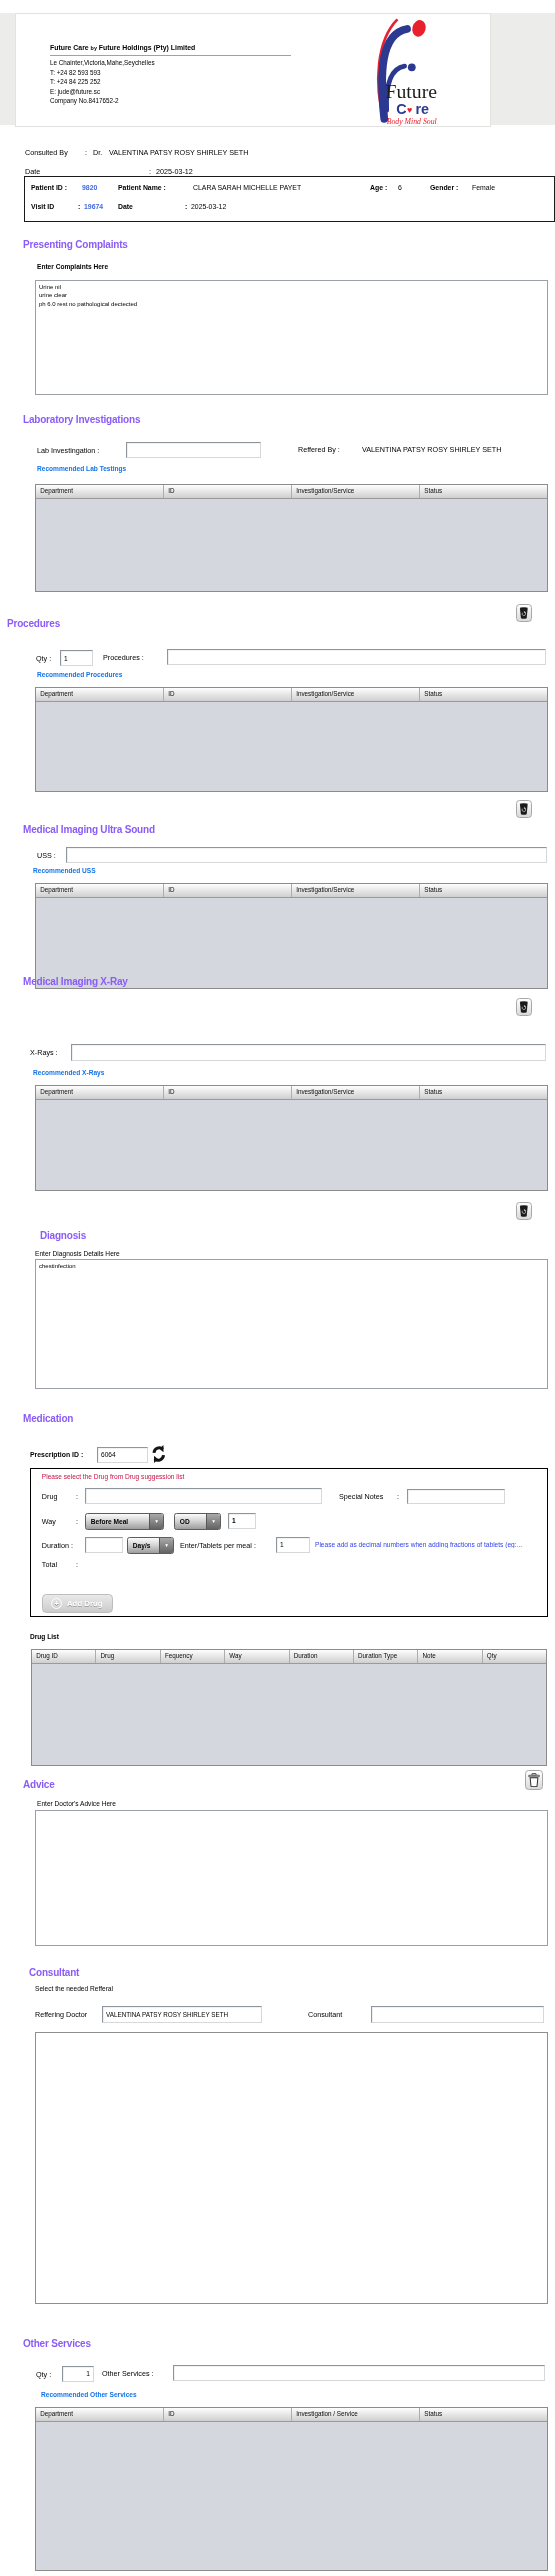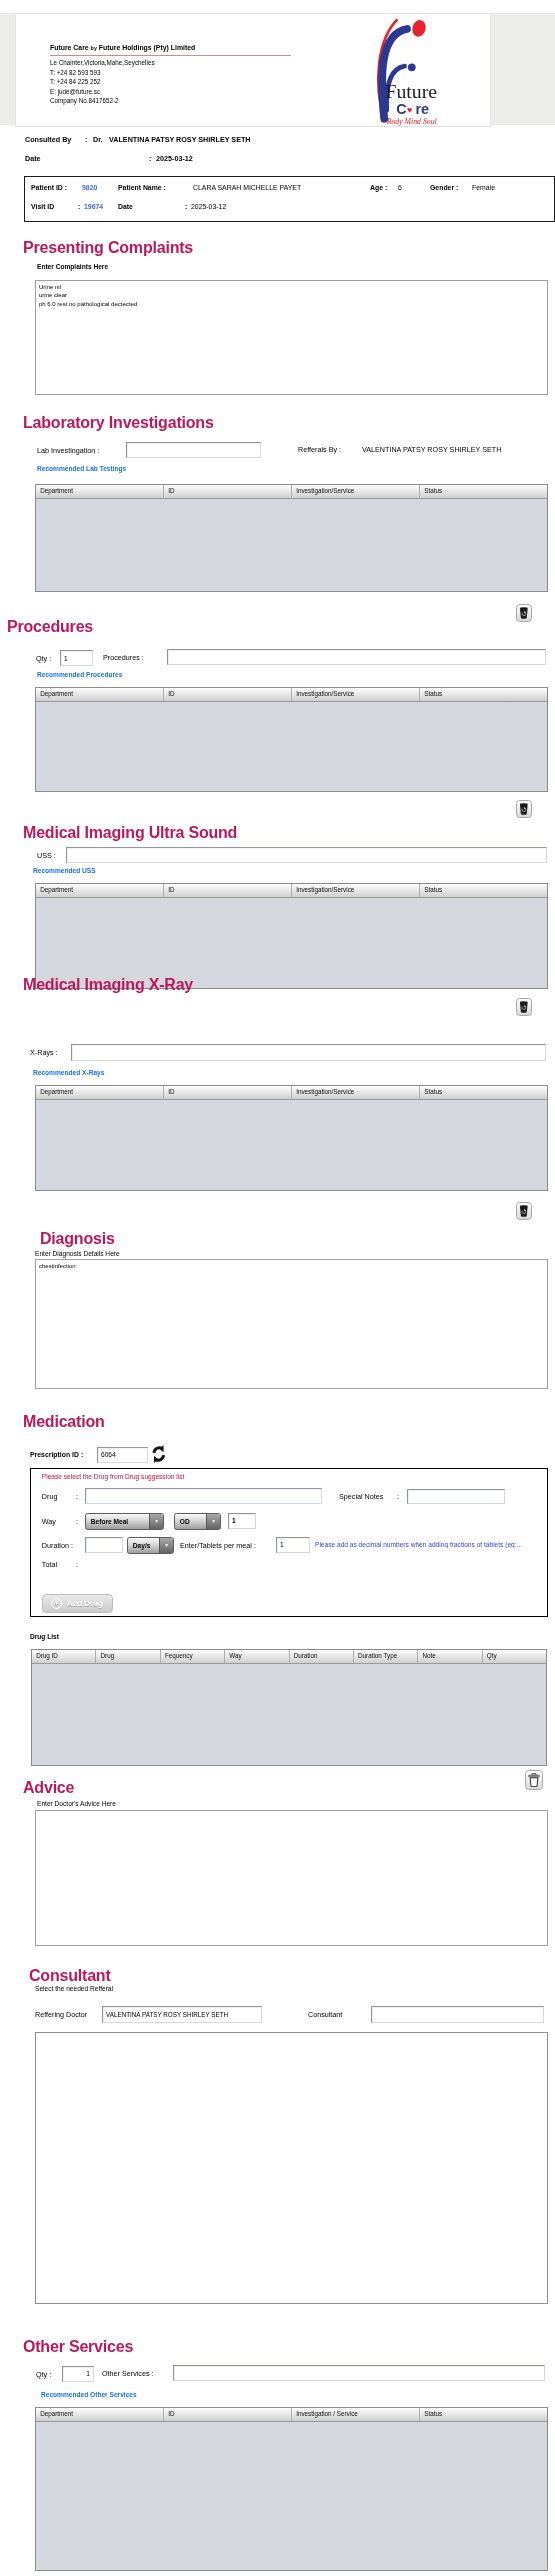--- a/index.html
+++ b/index.html
@@ -4,26 +4,26 @@
 <style>
   html,body{margin:0;padding:0;background:#fff;}
   body{width:556px;height:2576px;position:relative;font-family:"Liberation Sans",sans-serif;color:#000;font-size:6.6px;overflow:hidden;}
   .a{position:absolute;}
   .hdr-bg{background:#ececea;}
   .hdr-card{background:#fff;border:0.6px solid #e2e2e0;}
   .co-title{font-size:6.9px;font-weight:bold;white-space:nowrap;}
   .co-title .by{font-size:5.4px;}
   .co-line{font-size:6.3px;white-space:nowrap;}
   .pink-rule{background:#c98f97;height:1.2px;}
-  .bold-line{font-size:7.2px;font-weight:bold;white-space:nowrap;}
+  .bold-line{font-size:7.2px;font-weight:normal;white-space:nowrap;margin-top:13px;}
   .pt-box{border:1.2px solid #1a1a1a;background:#fff;}
   .pt-lbl{font-weight:bold;font-size:6.9px;white-space:nowrap;}
   .pt-val{font-size:6.9px;white-space:nowrap;}
   .id-blue{color:#4169e1;font-weight:bold;}
-  .sec-h{font-size:16px;font-weight:bold;color:#be185d;letter-spacing:-0.2px;white-space:nowrap;}
+  .sec-h{font-size:10px;font-weight:bold;color:#8b5cf6;letter-spacing:-0.2px;white-space:nowrap;}
   .sub-b{font-size:6.6px;font-weight:bold;white-space:nowrap;}
   .sub-r{font-size:6.6px;white-space:nowrap;}
   .rec{font-size:6.6px;font-weight:bold;color:#1573e8;white-space:nowrap;}
   .lbl12{font-size:7.2px;white-space:nowrap;}
   .inp{position:absolute;background:#fff;border:0.6px solid #8f959c;border-bottom-color:#d6d9dc;border-right-color:#d6d9dc;box-shadow:inset 0.6px 0.6px 0.6px rgba(0,0,0,0.10);font-family:"Liberation Sans",sans-serif;font-size:6.6px;padding:0 3px;box-sizing:border-box;outline:none;}
   .ta{position:absolute;background:#fff;border:0.6px solid #9aa0a6;font-family:"Liberation Sans",sans-serif;font-size:6px;padding:1.8px 3px;box-sizing:border-box;resize:none;outline:none;line-height:1.45;}
   .svc{position:absolute;border:0.6px solid #8b8b8b;background:#d4d7de;box-sizing:border-box;}
   .svc-head{display:flex;height:13px;background:linear-gradient(#fefefe,#cfcfcf);border-bottom:0.6px solid #9a9a9a;}
   .svc-col{flex:1;border-right:0.6px solid #adadad;padding:2.4px 0 0 4.2px;font-size:6.3px;color:#0a0a0a;overflow:hidden;white-space:nowrap;}
   .svc-col:last-child{border-right:none;}
@@ -97,21 +97,21 @@
 
 <div class="a sec-h" style="left:23px;top:239px">Presenting Complaints</div>
 <div class="a sub-b" style="left:37px;top:263px">Enter Complaints Here</div>
 <textarea class="ta" style="left: 35px; top: 280px; width: 513px; height: 115px;">Urine nil
 urine clear
 ph 6.0 rest no pathological dectected</textarea>
 
 <div class="a sec-h" style="left:23px;top:414px">Laboratory  Investigations</div>
 <span class="a lbl12" style="left:37px;top:446px">Lab Investingation :</span>
 <input class="inp" style="left: 126px; top: 442px; width: 135px; height: 16px;">
-<span class="a lbl12" style="left:298px;top:445px">Refferals By :</span>
+<span class="a lbl12" style="left:298px;top:445px">Reffered By :</span>
 <span class="a lbl12" style="left:362px;top:445px">VALENTINA PATSY ROSY SHIRLEY SETH</span>
 <div class="a rec" style="left:37px;top:465px">Recommended Lab Testings</div>
 <div class="svc" style="left:35px;top:484px;width:513px;height:108px">
   <div class="svc-head">
     <div class="svc-col">Department</div>
     <div class="svc-col">ID</div>
     <div class="svc-col">Investigation/Service</div>
     <div class="svc-col">Status</div>
   </div>
   <div></div>

